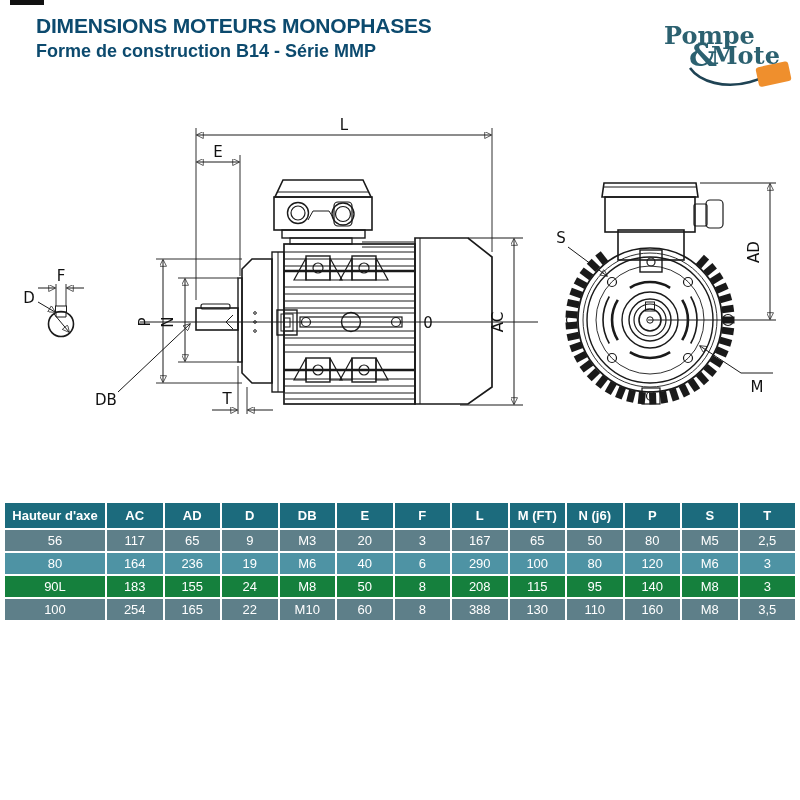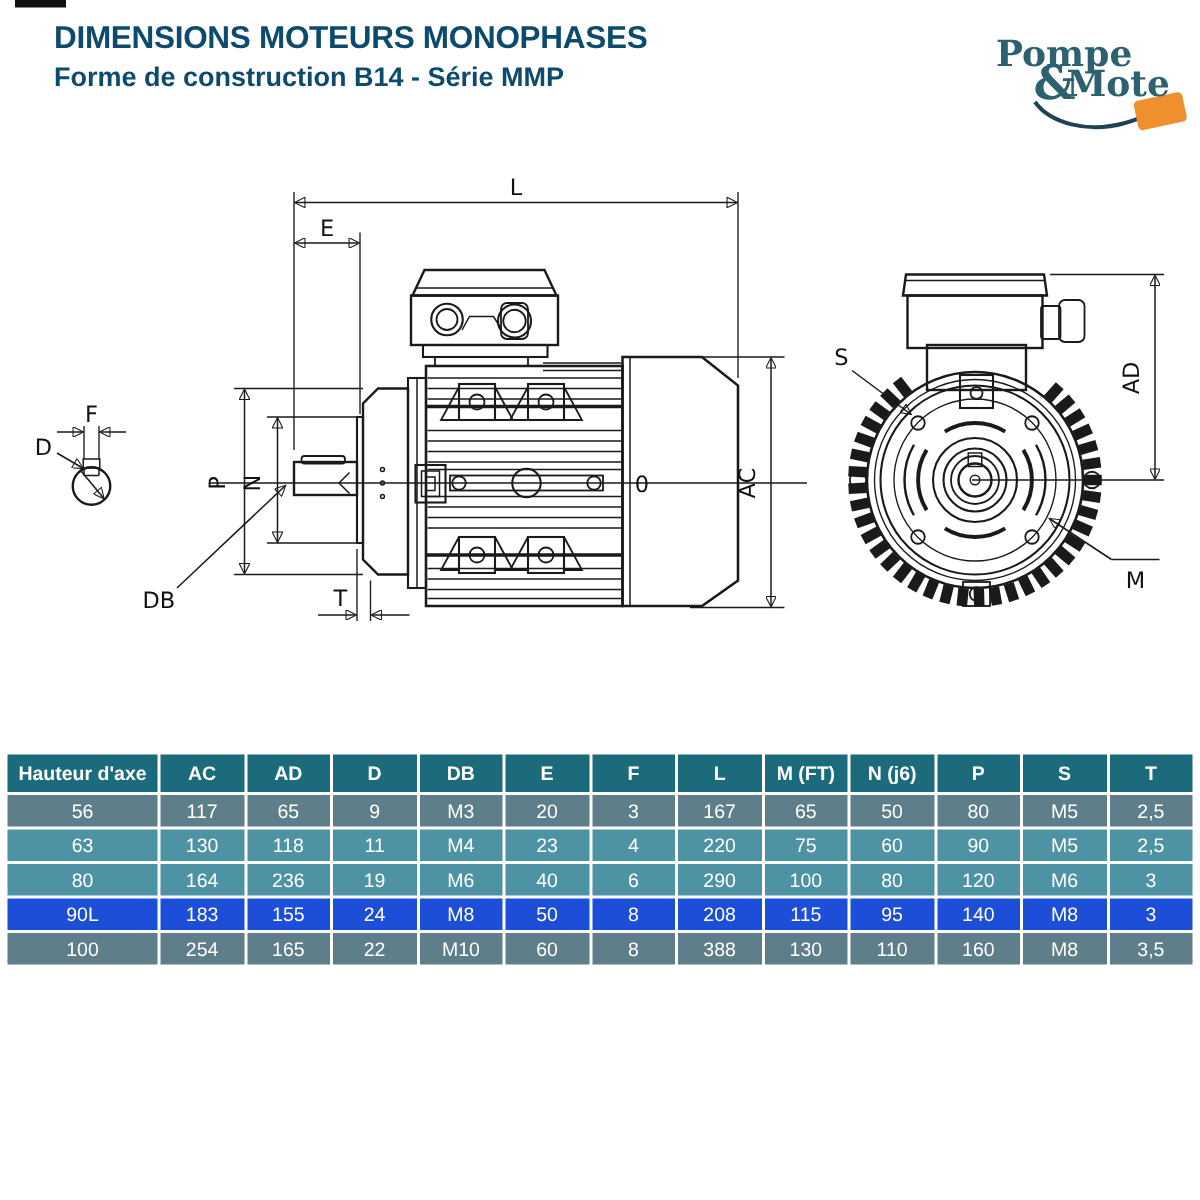--- a/index.html
+++ b/index.html
@@ -37,21 +37,21 @@
 
   
   .dim-table{position:absolute;top:501px;left:3px;width:794px;
              border-collapse:separate;border-spacing:2px;table-layout:fixed;}
   .dim-table th{height:25px;font-size:13px;font-weight:700;color:#fff;
                 background:#1c6b7d;text-align:center;padding:0;}
   .dim-table td{height:21px;font-size:13px;color:#fff;text-align:center;padding:0;}
   .dim-table td:first-child{font-weight:400;}
   .variant-slate td{background:#5e7f89;}
   .variant-teal td{background:#4e93a4;}
-  .variant-orange td{background:#1d4ed8;}
+  .variant-orange td{background:#15803d;}
 </style>
 </head>
 <body>
 
 <div class="top-mark"></div>
 
 <div class="hdr">
   <div class="title">DIMENSIONS MOTEURS MONOPHASES</div>
   <div class="subtitle">Forme de construction B14 -  Série MMP</div>
 </div>
@@ -303,35 +303,20 @@
         <td>20</td>
         <td>3</td>
         <td>167</td>
         <td>65</td>
         <td>50</td>
         <td>80</td>
         <td>M5</td>
         <td>2,5</td>
       </tr>
       <tr class="variant-teal">
-        <td>63</td>
-        <td>130</td>
-        <td>118</td>
-        <td>11</td>
-        <td>M4</td>
-        <td>23</td>
-        <td>4</td>
-        <td>220</td>
-        <td>75</td>
-        <td>60</td>
-        <td>90</td>
-        <td>M5</td>
-        <td>2,5</td>
-      </tr>
-      <tr class="variant-teal">
         <td>80</td>
         <td>164</td>
         <td>236</td>
         <td>19</td>
         <td>M6</td>
         <td>40</td>
         <td>6</td>
         <td>290</td>
         <td>100</td>
         <td>80</td>

